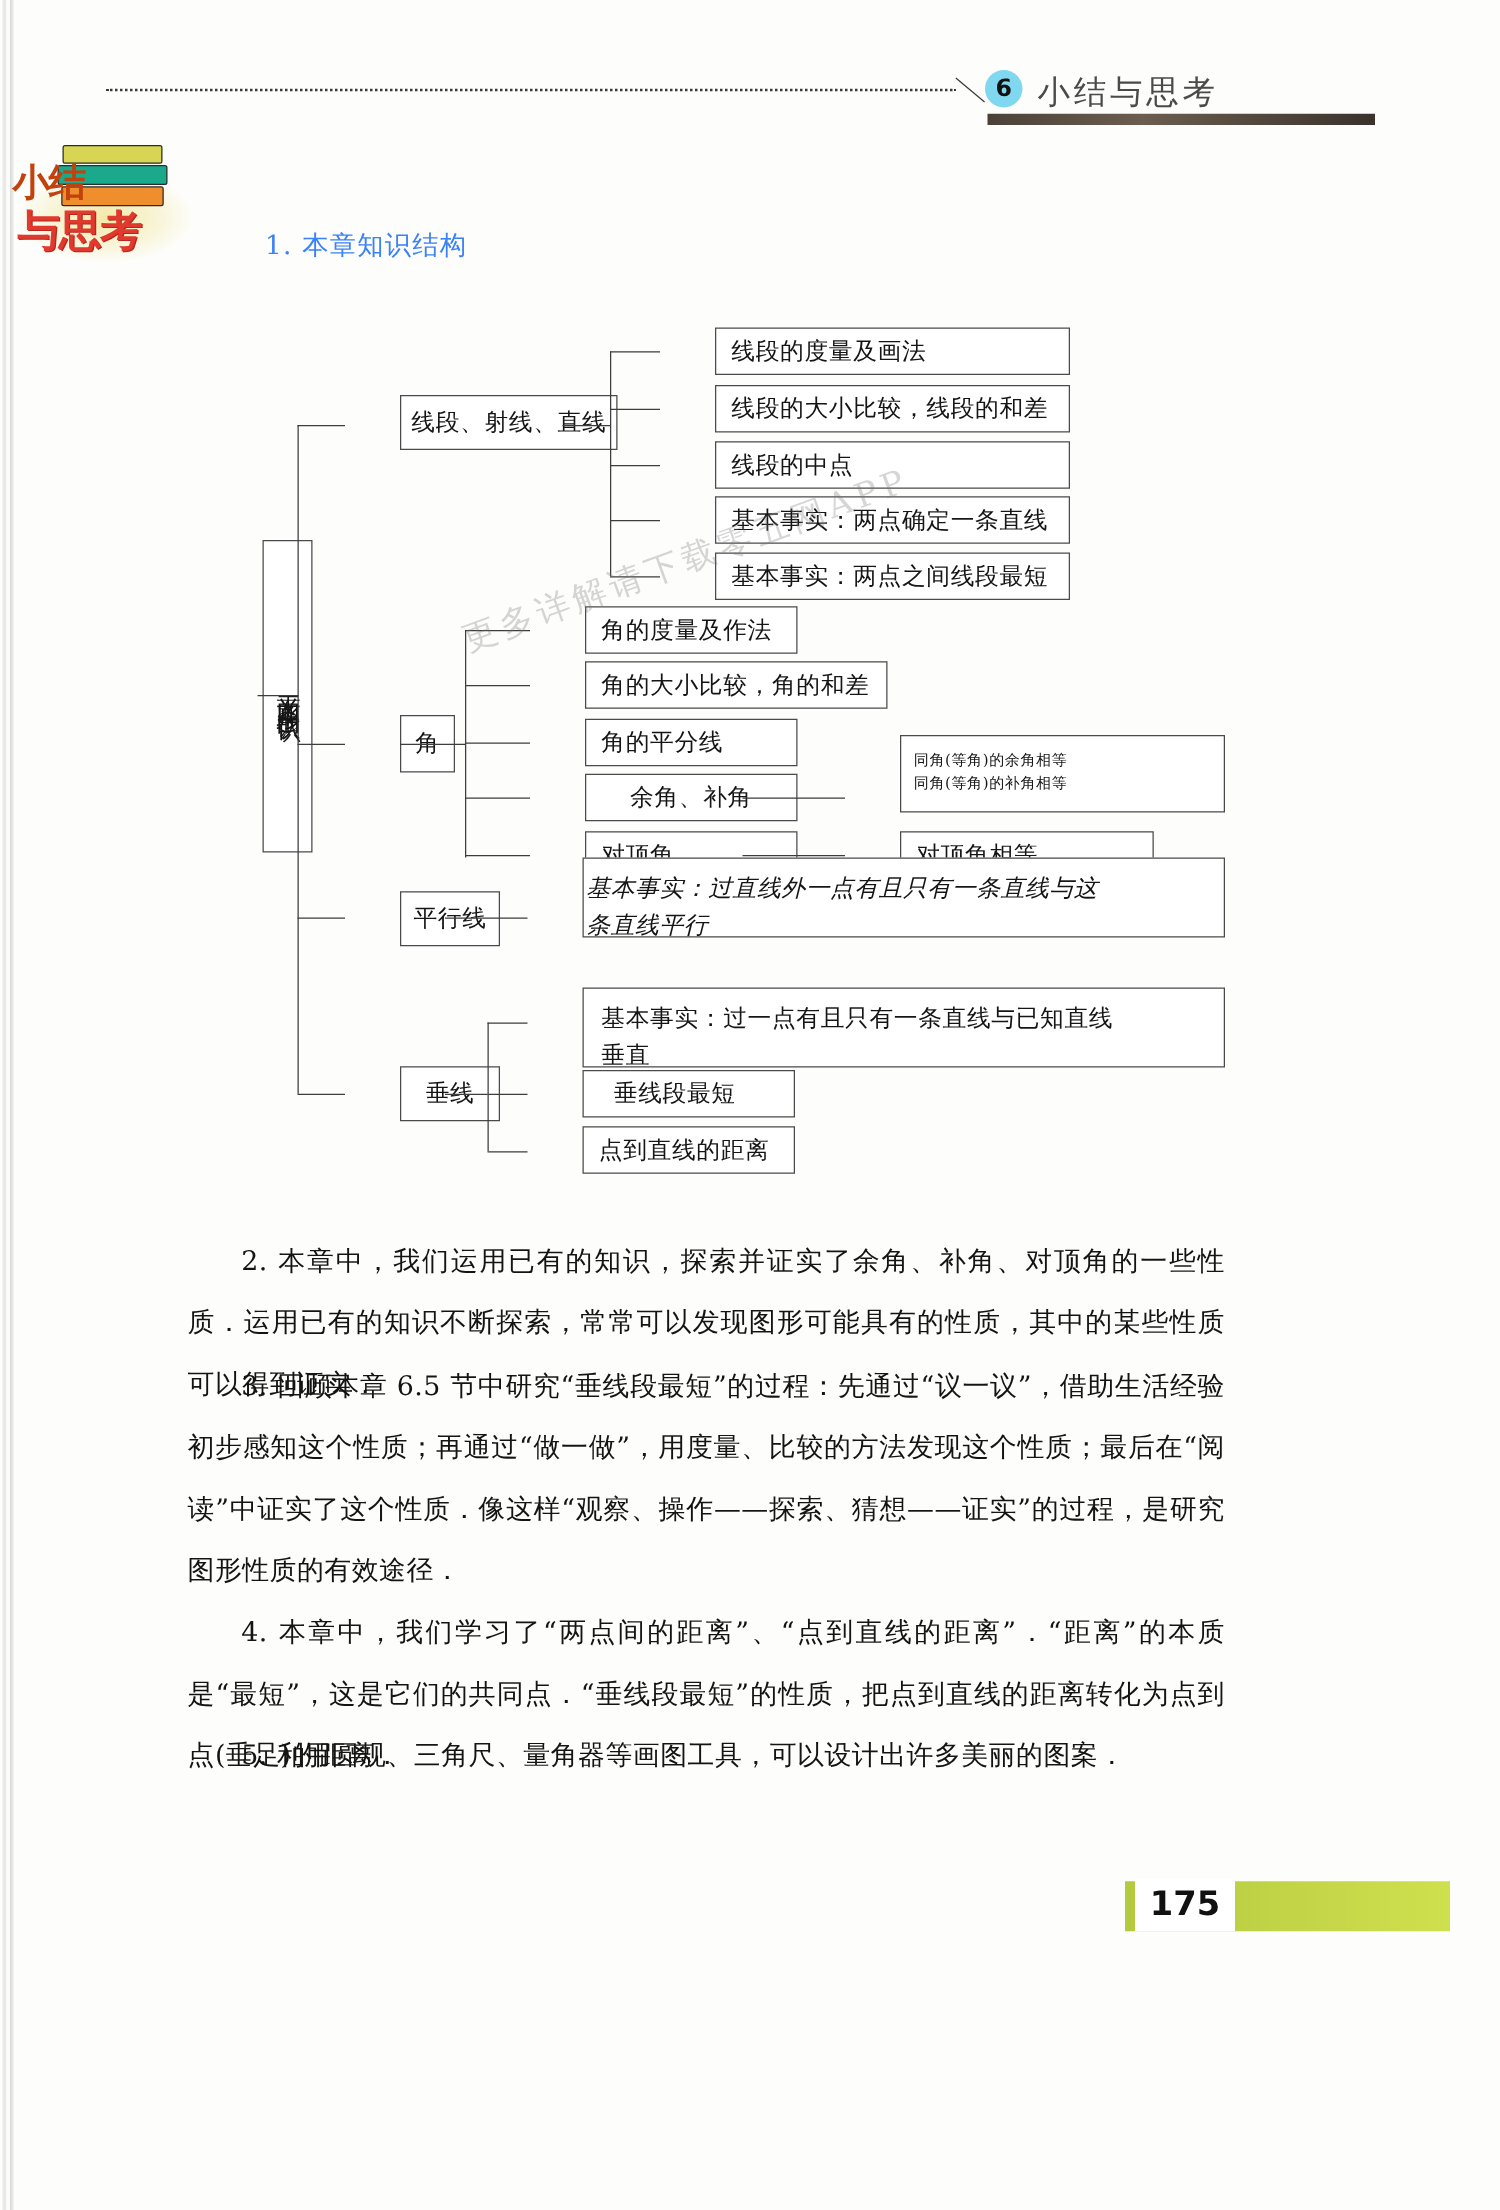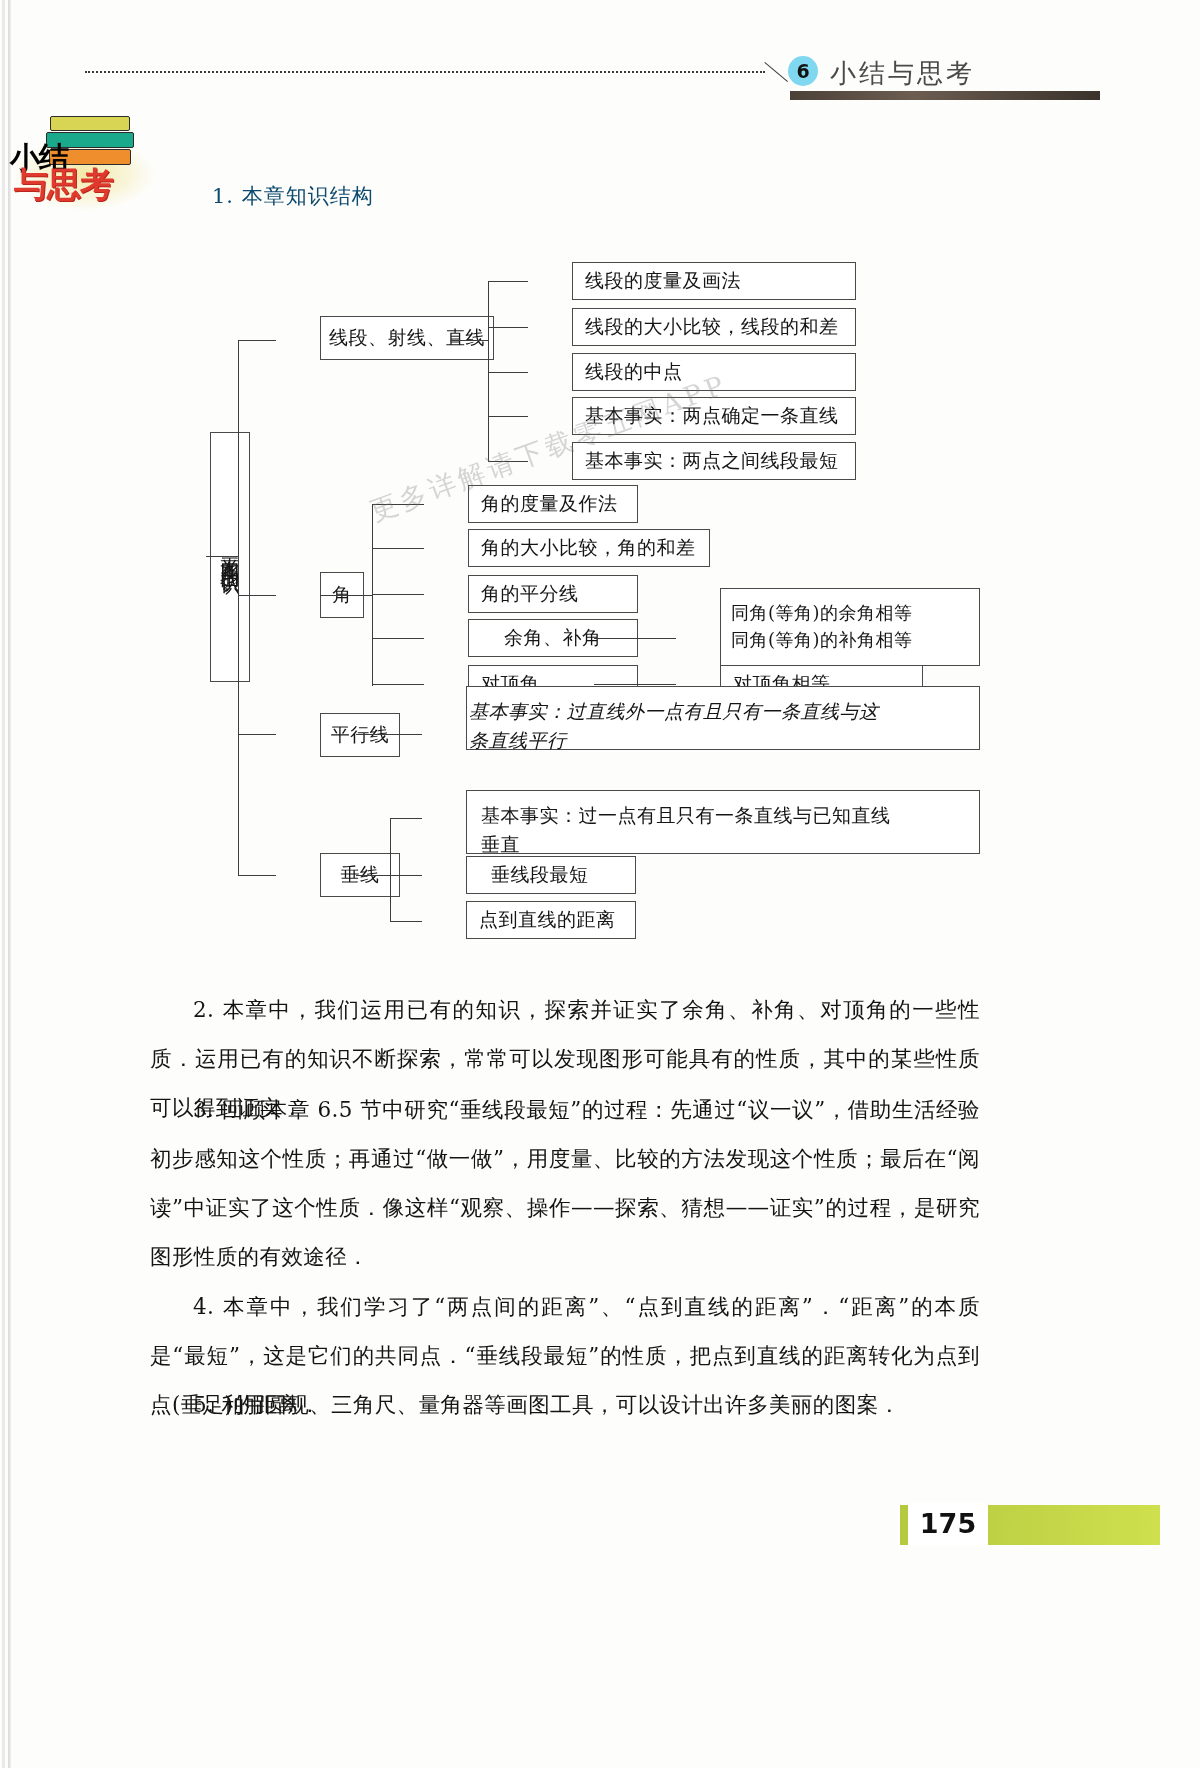--- a/index.html
+++ b/index.html
@@ -104,42 +104,42 @@
   .book {
     position: absolute;
     border: 1.6px solid #2b2b2b;
     border-radius: 2px;
   }
   .book.b1 { left: 42px; top: 6px;  width: 78px; height: 13px; background: #d7d553; }
   .book.b2 { left: 38px; top: 22px; width: 86px; height: 14px; background: #1ba98b; }
   .book.b3 { left: 41px; top: 39px; width: 80px; height: 14px; background: #ef8e2c; }
   .logo-t1 {
     position: absolute;
-    left: 2px; top: 28px;
+    left: 2px; top: 16px;
     font-size: 30px; font-weight: bold;
-    color: #000000;
+    color: #c2410c;
     font-family: "DejaVu Serif", "Liberation Serif", serif;
     letter-spacing: -1px;
   }
   .logo-t2 {
     position: absolute;
     left: 6px; top: 52px;
     font-size: 34px; font-weight: bold;
     color: #e03a2f;
     font-family: "DejaVu Serif", "Liberation Serif", serif;
     letter-spacing: -1px;
     text-shadow: 1px 1px 0 #b8261c;
   }
 
   
   .sec-heading {
     position: absolute;
     left: 212px; top: 182px;
     font-size: 21px;
-    color: #0c4a6e;
+    color: #3b82f6;
     letter-spacing: 1px;
     text-align: center;
   }
 
   
   .diagram {
     position: absolute;
     left: 0; top: 0;
     width: 1200px; height: 1768px;
     pointer-events: none;
@@ -305,21 +305,21 @@
     <div class="hline" style="left:372px; top:594px; width:52px;"></div>
     <div class="box pad" style="left:424px; top:575px; width:170px; height:38px;">角的平分线</div>
 
     <div class="hline" style="left:372px; top:638px; width:52px;"></div>
     <div class="box pad" style="left:424px; top:619px; width:170px; height:38px;padding-left:35px;">余角、补角</div>
 
     <div class="hline" style="left:372px; top:684px; width:52px;"></div>
     <div class="box pad" style="left:424px; top:665px; width:170px; height:38px;">对顶角</div>
 
     <div class="hline" style="left:594px; top:638px; width:82px;"></div>
-    <div class="box two-line" style="left:676px; top:588px; width:260px; height:78px; padding-left:10px; font-size:18px;">同角(等角)的余角相等
+    <div class="box two-line" style="left:676px; top:588px; width:260px; height:62px; padding-left:10px; font-size:12px;">同角(等角)的余角相等
 同角(等角)的补角相等</div>
 
     <div class="hline" style="left:594px; top:684px; width:82px;"></div>
     <div class="box pad" style="left:676px; top:665px; width:203px; height:38px;">对顶角相等</div>
 
     <div class="hline" style="left:238px; top:734px; width:38px;"></div>
     <div class="box center" style="left:276px; top:713px; width:80px; height:44px;">平行线</div>
 
     <div class="hline" style="left:356px; top:734px; width:66px;"></div>
     <div class="box two-line" style="left:422px; top:686px; width:514px; height:64px; padding-left:2px; font-size:19px;font-style:italic;">基本事实：过直线外一点有且只有一条直线与这

